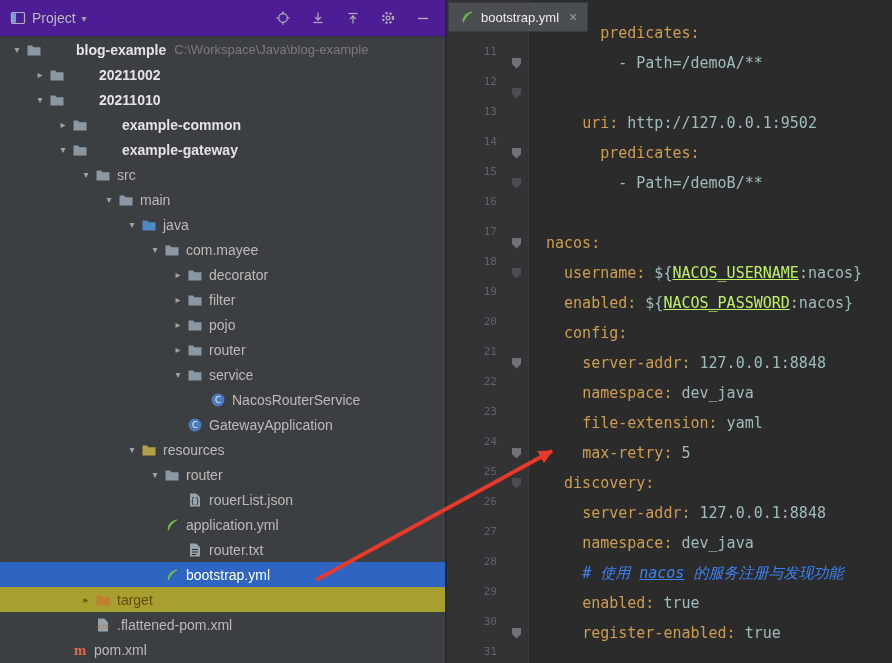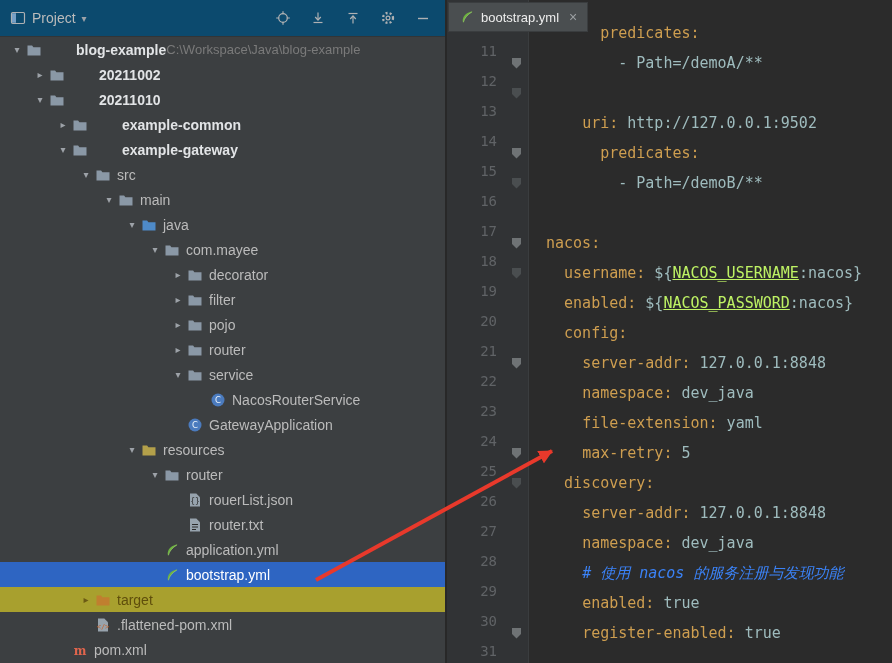--- a/index.html
+++ b/index.html
@@ -2,60 +2,60 @@
 <html><head>
 <meta charset="utf-8">
 <style>
   html,body{margin:0;padding:0;width:892px;height:663px;overflow:hidden;background:#2B2B2B;
     font-family:"Liberation Sans","DejaVu Sans",sans-serif;}
   .app{position:relative;width:892px;height:663px;display:flex;}
 
   
   .panel{width:445px;flex:none;background:#3C3F41;display:flex;flex-direction:column;overflow:hidden;}
   .panel-header{height:36px;flex:none;display:flex;align-items:center;padding:0 10px;
-    background:#0c4a6e;border-bottom:1px solid #323537;}
+    background:#4c1d95;border-bottom:1px solid #323537;}
   .ph-icon{width:16px;height:16px;display:flex;margin-right:6px;}
   .ph-title{color:#BBBBBB;font-size:14px;}
   .ph-caret{color:#9DA2A8;font-size:10px;margin-left:6px;}
   .ph-actions{margin-left:auto;display:flex;align-items:center;gap:19px;padding-right:4px;}
   .tb-btn{width:16px;height:16px;display:flex;align-items:center;justify-content:center;cursor:pointer;}
 
   .tree{flex:1;position:relative;overflow:hidden;}
   .tree-row{height:25px;display:flex;align-items:center;white-space:nowrap;color:#BBBBBB;cursor:default;}
   .tree-row.selected{background:#2E65C2;}
   .tree-row.selected .tlabel{color:#FFFFFF;}
   .tree-row.excluded{background:#A8A02E;}
   .tree-row.excluded .tlabel{color:#5F4E0C;}
   .tree-row.excluded .chev{color:#6B5A14;}
   .chev{width:18px;flex:none;text-align:center;font-size:10px;color:#9DA2A8;}
   .ticon{width:16px;height:16px;flex:none;margin-right:6px;display:flex;align-items:center;justify-content:center;}
   .tlabel{font-size:14px;}
   .tlabel.bold{font-weight:bold;color:#E2E4E6;margin-left:28px;}
-  .tsuffix{font-size:13px;color:#7A7A7A;margin-left:0;}
+  .tsuffix{font-size:13px;color:#7A7A7A;margin-left:8px;}
 
   .splitter{width:2px;flex:none;background:#282828;cursor:col-resize;}
 
   
   .editor{position:relative;flex:1;background:#2B2B2B;overflow:hidden;
     font-family:"DejaVu Sans Mono","Liberation Mono",monospace;}
   .gutter-strip{position:absolute;left:0;top:0;bottom:0;width:81px;background:#313335;
     border-right:1px solid #3A3D3F;}
   .code-lines{position:absolute;left:0;top:18px;right:0;}
   .code-row{display:flex;align-items:center;height:30px;}
-  .lnum{width:50px;flex:none;text-align:right;padding-right:4px;color:#606366;font-size:14px;margin-top:36px;}
+  .lnum{width:50px;flex:none;text-align:right;padding-right:4px;color:#606366;font-size:11px;margin-top:36px;}
   .gslot{width:31px;flex:none;display:flex;justify-content:center;}
   .gicon{width:9px;height:11px;background:#6F7375;
     clip-path:polygon(0 0,100% 0,100% 58%,50% 100%,0 58%);}
   .gicon.dark{background:#4A4E50;}
   .ctext{white-space:pre;font-size:15px;color:#A9BEC0;padding-left:14px;}
   .tk-key{color:#CE9E50;}
   .tk-val{color:#9FBCBE;}
   .tk-var{color:#bef264;text-decoration:underline;}
   .tk-com{color:#3b82f6;font-style:italic;}
-  .tk-link{}
+  .tk-link{text-decoration:underline;}
 
   .editor-tab{position:absolute;left:1px;top:2px;height:28px;z-index:10;
     display:flex;align-items:center;gap:6px;padding:0 10px;
     background:#4A4E50;border:1px solid #3A3D3F;
     color:#EDEDED;font-size:13px;font-family:"Liberation Sans","DejaVu Sans",sans-serif;cursor:pointer;}
   .tab-icon{width:16px;height:16px;display:flex;}
   .tab-close{color:#9CA0A3;font-size:14px;margin-left:4px;cursor:pointer;}
 
   .arrow-overlay{position:absolute;left:0;top:0;width:892px;height:663px;z-index:40;pointer-events:none;}
 </style>
@@ -277,39 +277,39 @@
         <div class="tree-row" style="padding-left: 169px;">
           <span class="chev"></span>
           <span class="ticon">
             <svg width="16" height="16" viewBox="0 0 16 16">
               <path d="M3 1.5h6.3l3.7 3.7v9.3H3z" fill="#97A3AD"></path>
               <text x="8" y="12" font-size="8" text-anchor="middle" fill="#2B2B2B" font-family="DejaVu Sans Mono, monospace">{}</text>
             </svg>
           </span>
           <span class="tlabel">rouerList.json</span>
         </div>
+        <div class="tree-row" style="padding-left: 146px;">
+          <span class="chev"></span>
+          <span class="ticon">
+            <svg width="16" height="16" viewBox="0 0 16 16">
+              <path d="M13.6 2.4C8 3 4.2 6.3 3.7 11c-.1 1.2.1 2.2.5 2.8C5.1 9.2 8.2 5.5 13.6 2.4z" fill="#6DB33F"></path>
+              <path d="M4.4 13.2C5.4 9 8.4 5.6 13 2.9" stroke="#9CCF6F" stroke-width="0.7" fill="none"></path>
+            </svg>
+          </span>
+          <span class="tlabel">application.yml</span>
+        </div>
         <div class="tree-row" style="padding-left: 169px;">
           <span class="chev"></span>
           <span class="ticon">
             <svg width="16" height="16" viewBox="0 0 16 16">
               <path d="M3 1.5h6.3l3.7 3.7v9.3H3z" fill="#97A3AD"></path>
               <path d="M5 7.5h6M5 10h6M5 12.5h4" stroke="#2B2B2B" stroke-width="1"></path>
             </svg>
           </span>
           <span class="tlabel">router.txt</span>
-        </div>
-        <div class="tree-row" style="padding-left: 146px;">
-          <span class="chev"></span>
-          <span class="ticon">
-            <svg width="16" height="16" viewBox="0 0 16 16">
-              <path d="M13.6 2.4C8 3 4.2 6.3 3.7 11c-.1 1.2.1 2.2.5 2.8C5.1 9.2 8.2 5.5 13.6 2.4z" fill="#6DB33F"></path>
-              <path d="M4.4 13.2C5.4 9 8.4 5.6 13 2.9" stroke="#9CCF6F" stroke-width="0.7" fill="none"></path>
-            </svg>
-          </span>
-          <span class="tlabel">application.yml</span>
         </div>
         <div class="tree-row selected" style="padding-left: 146px;">
           <span class="chev"></span>
           <span class="ticon">
             <svg width="16" height="16" viewBox="0 0 16 16">
               <path d="M13.6 2.4C8 3 4.2 6.3 3.7 11c-.1 1.2.1 2.2.5 2.8C5.1 9.2 8.2 5.5 13.6 2.4z" fill="#6DB33F"></path>
               <path d="M4.4 13.2C5.4 9 8.4 5.6 13 2.9" stroke="#9CCF6F" stroke-width="0.7" fill="none"></path>
             </svg>
           </span>
           <span class="tlabel">bootstrap.yml</span>

